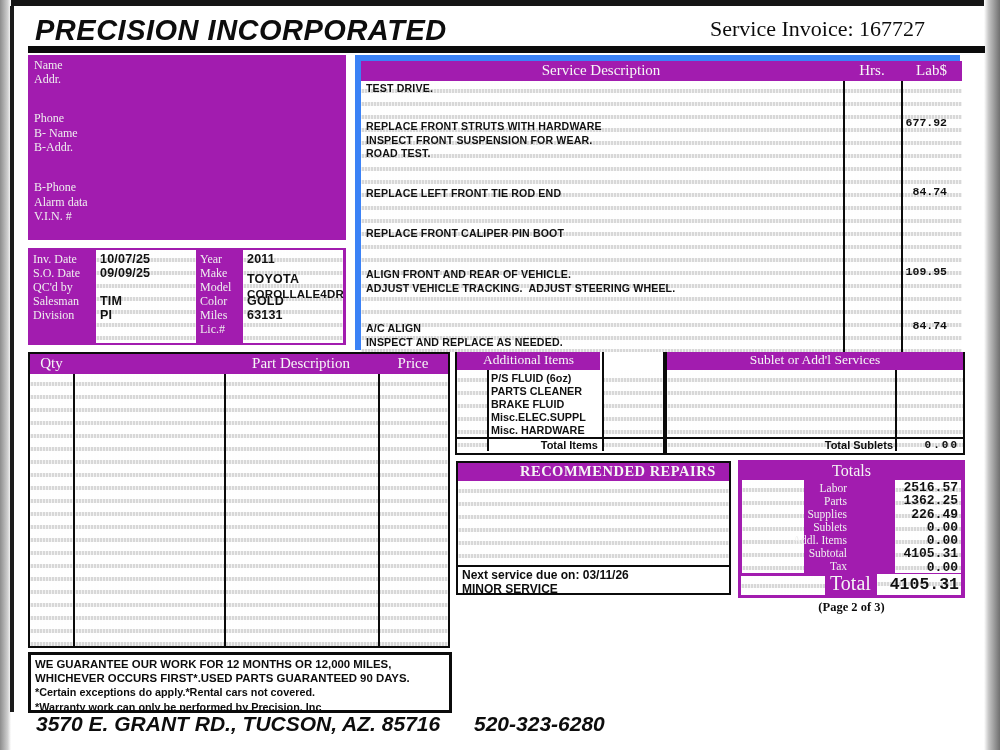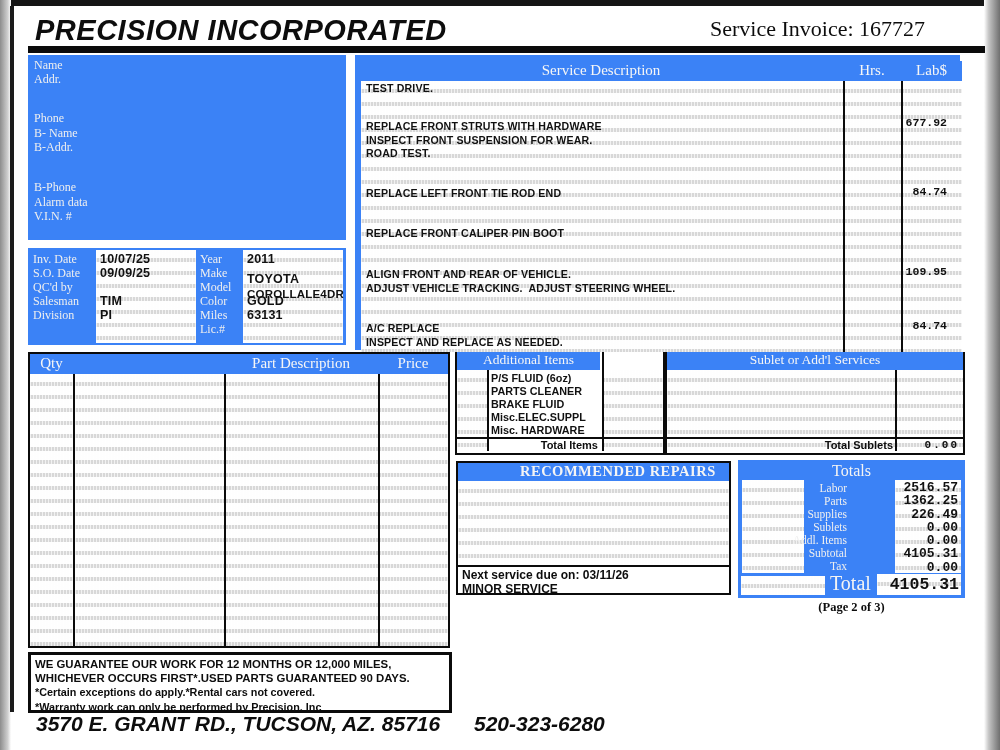--- a/index.html
+++ b/index.html
@@ -1,21 +1,21 @@
 <!DOCTYPE html>
 <html><head>
 <meta charset="utf-8">
 <style>
   * { margin:0; padding:0; box-sizing:border-box; }
   html,body { width:1000px; height:750px; background:#fff; overflow:hidden;
               font-family:"Liberation Sans", sans-serif; color:#0d0d0d; position:relative; }
   .abs { position:absolute; }
   .serif { font-family:"Liberation Serif", serif; }
   .mono { font-family:"Liberation Mono", monospace; }
-  .ink  { background:#3b82f6; color:#f4f4f4;padding-left:25px; }
+  .ink  { background:#a21caf; color:#f4f4f4;padding-left:25px; }
   .stripes {
     background-color:#fefefe;
     background-image:
       repeating-linear-gradient(90deg, rgba(255,255,255,0.65) 0 1px, rgba(255,255,255,0) 1px 3px),
       repeating-linear-gradient(180deg, rgba(255,255,255,0) 0 8px, rgba(105,105,105,0.26) 8px 12px, rgba(255,255,255,0) 12px 13px);
   }
   .vline { background:#0b0b0b; width:2px; position:absolute; }
   .hline { background:#0b0b0b; height:2px; position:absolute; }
   .lbl   { font-family:"Liberation Serif", serif; font-size:12px; color:#efefef; position:absolute; white-space:nowrap; }
   .val   { font-weight:bold; font-size:12.5px; color:#111; position:absolute; white-space:nowrap; letter-spacing:.2px; }
@@ -87,21 +87,21 @@
   <div class="vline" style="left:482px; top:20px; height:271px;"></div>
   <div class="vline" style="left:540px; top:20px; height:271px;"></div>
   <span class="svc-text" style="top:21px;">TEST DRIVE.</span>
   <span class="svc-text" style="top:59px;">REPLACE FRONT STRUTS WITH HARDWARE</span>
   <span class="svc-text" style="top:73px;">INSPECT FRONT SUSPENSION FOR WEAR.</span>
   <span class="svc-text" style="top:86px;">ROAD TEST.</span>
   <span class="svc-text" style="top:126px;">REPLACE LEFT FRONT TIE ROD END</span>
   <span class="svc-text" style="top:166px;">REPLACE FRONT CALIPER PIN BOOT</span>
   <span class="svc-text" style="top:207px;">ALIGN FRONT AND REAR OF VEHICLE.</span>
   <span class="svc-text" style="top:221px;">ADJUST VEHICLE TRACKING.  ADJUST STEERING WHEEL.</span>
-  <span class="svc-text" style="top:261px;">A/C REPLACE</span>
+  <span class="svc-text" style="top:261px;">A/C ALIGN</span>
   <span class="svc-text" style="top:275px;">INSPECT AND REPLACE AS NEEDED.</span>
   <span class="money" style="top:55px;  right:7px;">677.92</span>
   <span class="money" style="top:124px; right:7px;">84.74</span>
   <span class="money" style="top:204px; right:7px;">109.95</span>
   <span class="money" style="top:258px; right:7px;">84.74</span>
 </div>
 
 <div class="abs" style="left:28px; top:352px; width:422px; height:296px; border:2px solid #0b0b0b;">
   <div class="abs ink" style="left:0; top:0; width:418px; height:20px;">
     <span class="hdr-cell" style="left:0;   top:1px; width:43px;">Qty</span>

